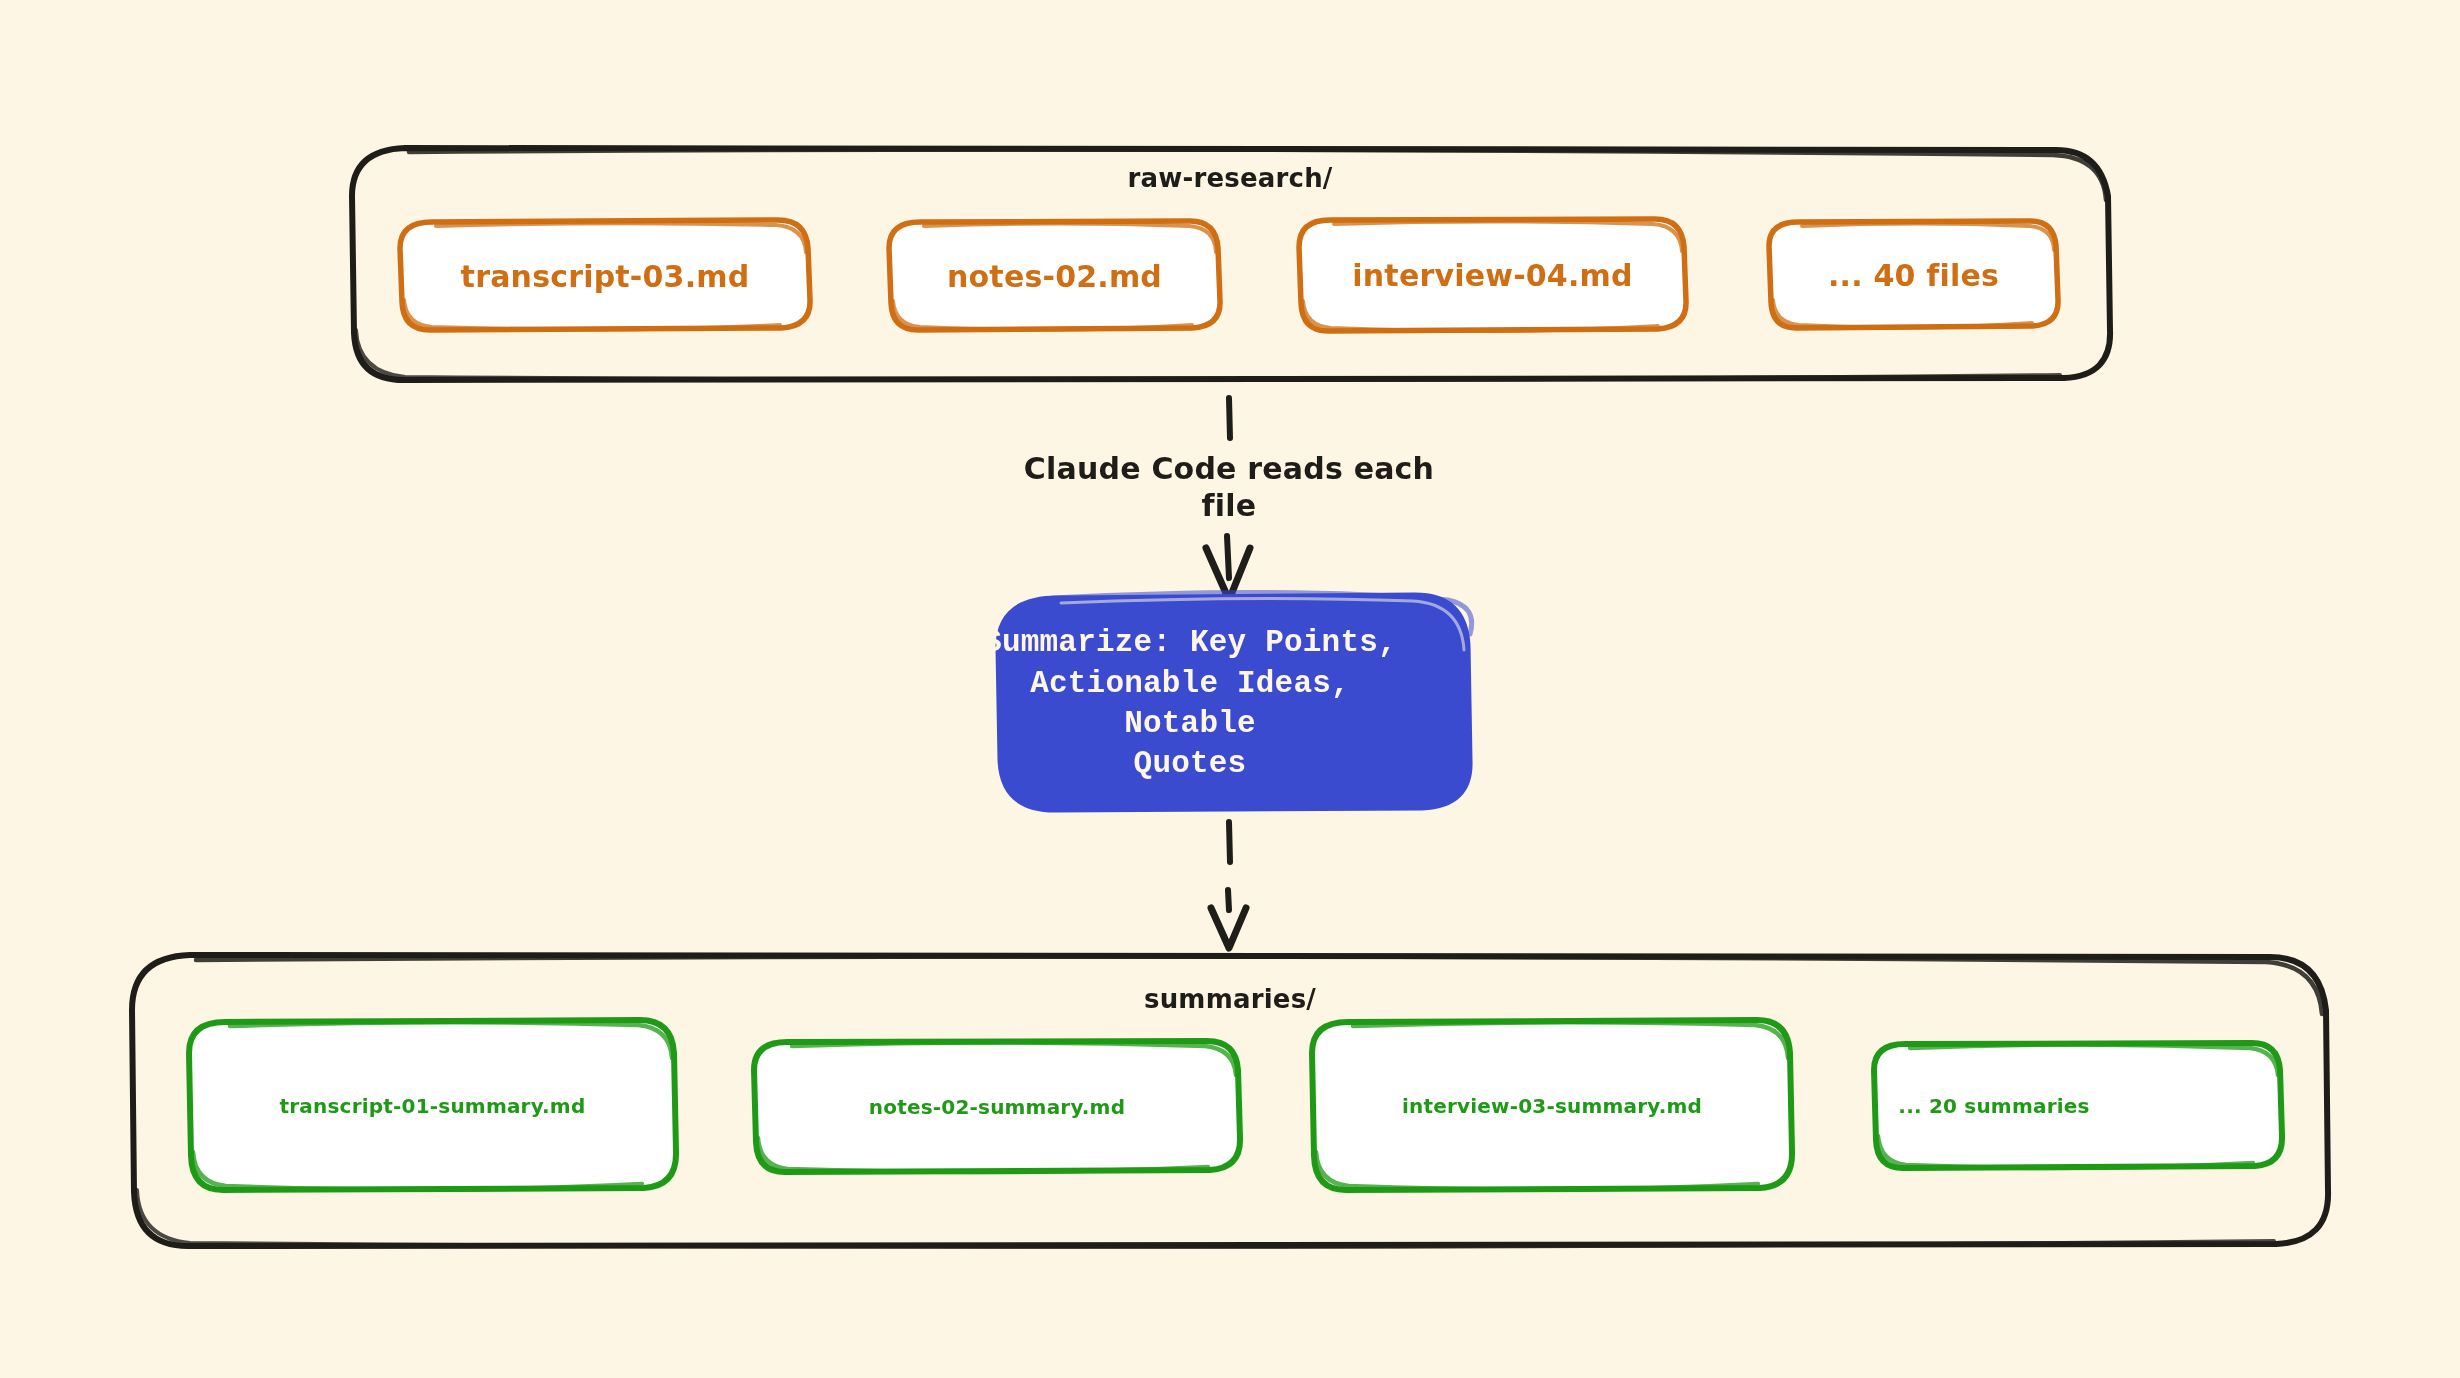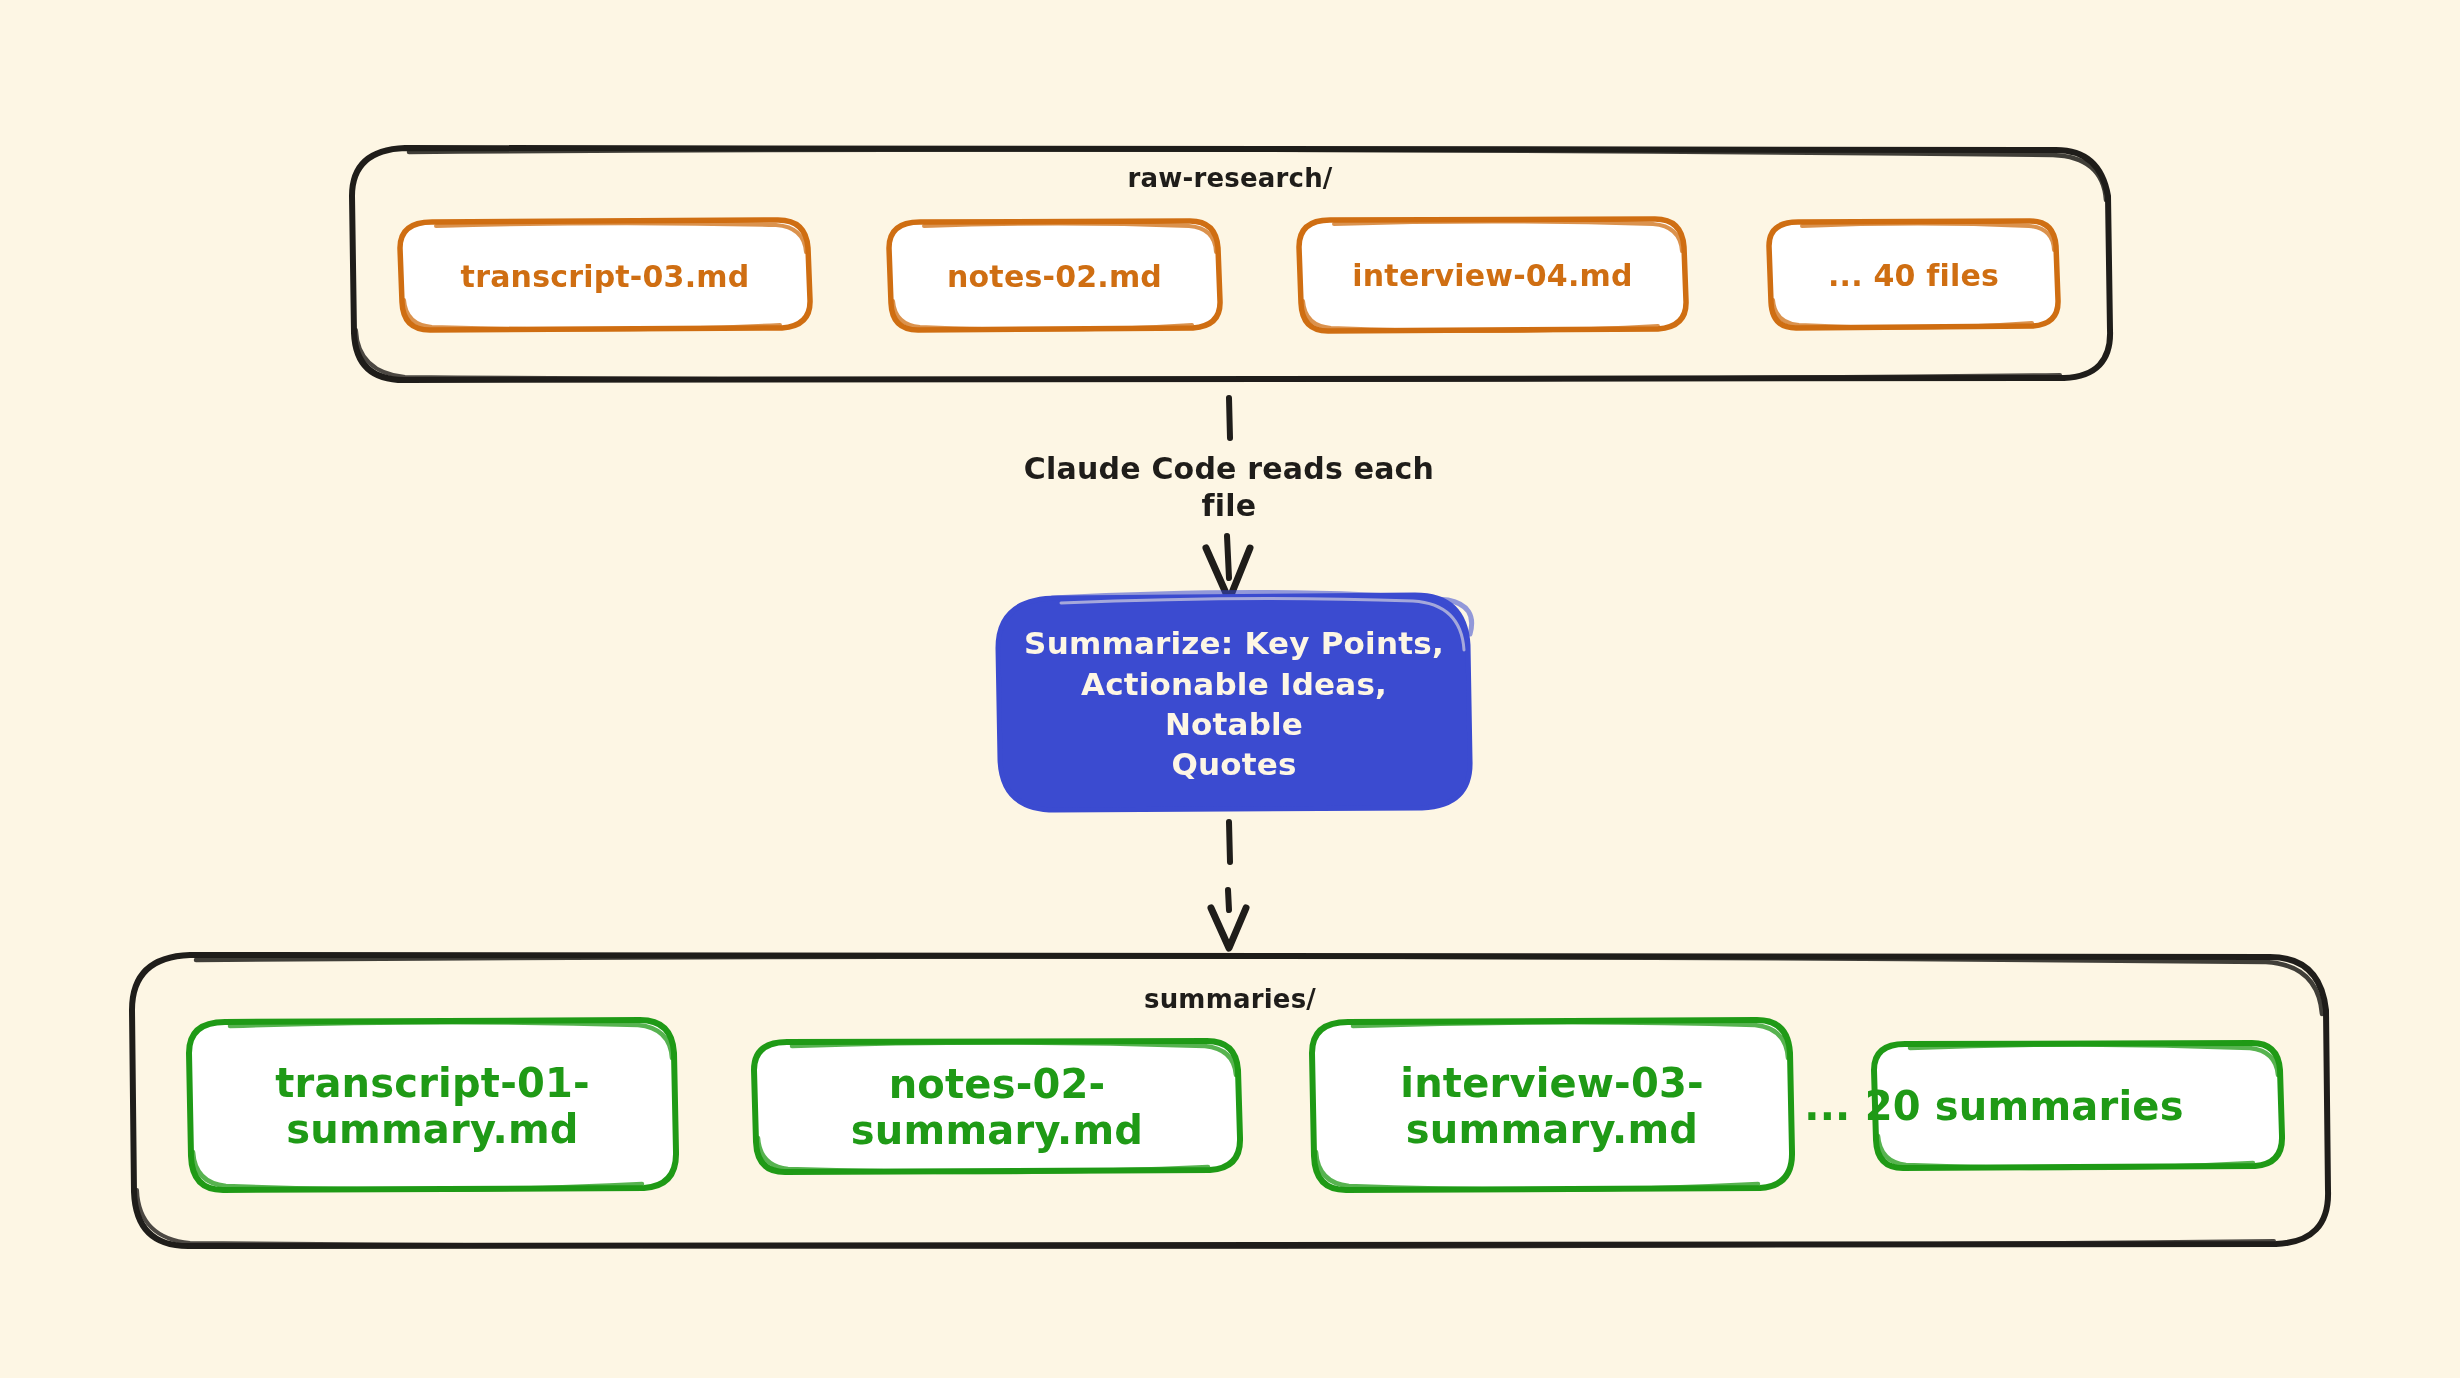--- a/index.html
+++ b/index.html
@@ -40,21 +40,21 @@
     font-size: 26px;
     color: #1f1d1a;
     font-weight: bold;
   }
   .file-label {
     font-size: 30px;
     color: #cf6e12;
     font-weight: bold;
   }
   .summary-label {
-    font-size: 40px;
+    font-size: 20px;
     color: #1f9a16;
     font-weight: bold;
   }
   .proc-label {
     font-size: 31px;
     color: #fdf6e4;
     font-weight: bold;
     line-height: 1.30;
   }
   .edge-label {
@@ -168,21 +168,21 @@
 
   <div class="lbl file-label" style="left:889px; top:222px; width:331px; height:108px;">notes-02.md</div>
 
   <div class="lbl file-label" style="left:1299px; top:220px; width:387px; height:110px;">interview-04.md</div>
 
   <div class="lbl file-label" style="left:1769px; top:222px; width:289px; height:106px;">... 40 files</div>
 
   <div class="lbl edge-label" style="left:969px; top:444px; width:520px; height:88px;">Claude Code reads each
 file</div>
 
-  <div class="lbl proc-label" style="left:1000px; top:600px; width:468px; height:208px; padding:0 22px; box-sizing:border-box;">Summarize: Key Points,
+  <div class="lbl proc-label" style="left:956px; top:600px; width:468px; height:208px; padding:0 22px; box-sizing:border-box;font-family:Liberation Mono, monospace;">Summarize: Key Points,
 Actionable Ideas, Notable
 Quotes</div>
 
 
   <div class="lbl group-title" style="left:1030px; top:965px; width:400px; height:44px;margin-top:12px;">summaries/</div>
 
   <div class="lbl summary-label" style="left:189px; top:1022px; width:487px; height:168px;">transcript-01-summary.md</div>
 
   <div class="lbl summary-label" style="left:754px; top:1042px; width:486px; height:130px;">notes-02-summary.md</div>
 

